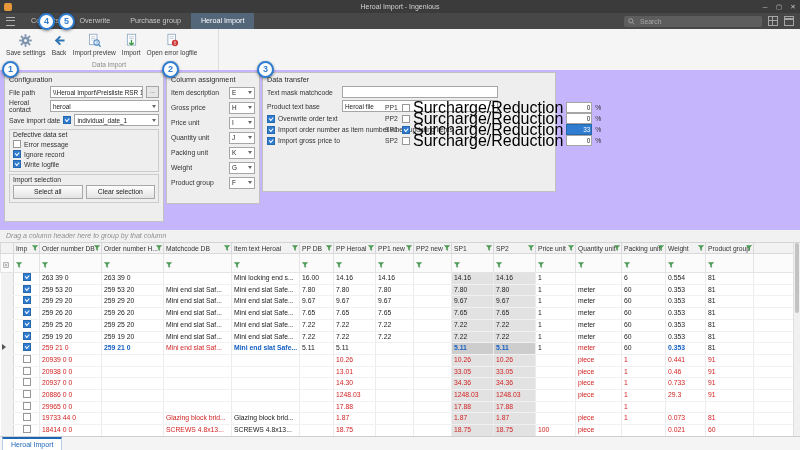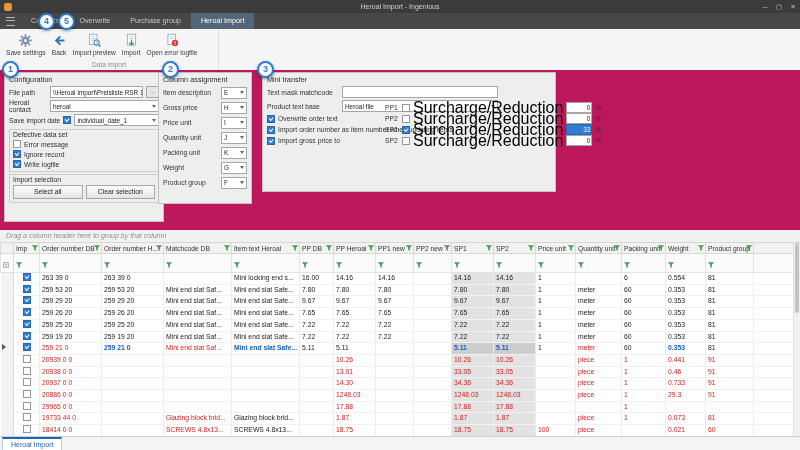--- a/index.html
+++ b/index.html
@@ -27,21 +27,21 @@
   .tbicon.layout:before{content:"";position:absolute;top:1px;left:0;right:0;border-top:2px solid #a5a5a5;}
   
   .ribbon{position:absolute;top:29px;left:0;right:0;height:41px;background:#f5f5f5;border-bottom:1px solid #d8d8d8;display:flex;}
   .rgroup{width:218px;display:flex;flex-direction:column;border-right:1px solid #dddddd;}
   .rbuttons{flex:1;display:flex;align-items:flex-start;padding:3px 2px 0 3px;}
   .rbtn{display:flex;flex-direction:column;align-items:center;gap:1px;padding:1px 3px;cursor:default;}
   .rbtn svg{width:15px;height:15px;}
   .rlabel{font-size:6.6px;color:#3a3a3a;white-space:nowrap;}
   .rgroup-label{font-size:6.6px;color:#8c8c8c;text-align:center;padding-bottom:2px;}
   
-  .workspace{position:absolute;top:70px;left:0;right:0;height:160px;background:#be185d;}
+  .workspace{position:absolute;top:70px;left:0;right:0;height:160px;background:#c4b5fd;}
   .panel{position:absolute;border:1px solid #c2c2c2;background:#eeeeee;}
   .panel-title{font-size:7.3px;color:#2c2c2c;padding:2px 4px 1px;}
   .frow{display:flex;align-items:center;height:14px;padding:0 4px;gap:3px;}
   .flabel{font-size:6.8px;color:#333;flex:none;}
   .input,.select{height:10px;background:#fff;border:1px solid #a6a6a6;font-size:6.4px;color:#222;display:flex;align-items:center;padding:0 2px;overflow:hidden;white-space:nowrap;}
   .caret{margin-left:auto;width:0;height:0;border-left:2.5px solid transparent;border-right:2.5px solid transparent;border-top:3px solid #666;flex:none;}
   .browse-btn{width:11px;height:10px;flex:none;border:1px solid #a6a6a6;background:#e6e6e6;font-size:6px;line-height:9px;text-align:center;color:#333;}
   .subpanel{margin:2px 4px;border:1px solid #cccccc;padding:1px 3px 2px;}
   .sub-title{font-size:6.8px;color:#2c2c2c;margin-bottom:1px;}
   .optrow{display:flex;align-items:center;gap:3px;height:10px;}
@@ -101,20 +101,31 @@
   </div>
 
   <div class="tabbar">
     <span class="menu-icon"></span>
     <div id="tabs" style="display:flex;">
         <span class="tab">Contacts</span>
         <span class="tab">Overwrite</span>
         <span class="tab">Purchase group</span>
         <span class="tab active">Heroal Import</span>
       </div>
+    <div class="tab-right">
+      <span class="searchbox">
+        <svg width="7" height="7" viewBox="0 0 10 10">
+            <circle cx="4" cy="4" r="3" fill="none" stroke="#a9a9a9" stroke-width="1.2"></circle>
+            <line x1="6.3" y1="6.3" x2="9" y2="9" stroke="#a9a9a9" stroke-width="1.2"></line>
+          </svg>
+        <input placeholder="Search" style="">
+      </span>
+      <span class="tbicon grid"></span>
+      <span class="tbicon layout"></span>
+    </div>
   </div>
 
   <div class="ribbon">
     <div class="rgroup">
       <div class="rbuttons">
         <div class="rbtn">
           <svg viewBox="0 0 18 18">
               <g stroke="#7d93ad" stroke-width="2.2">
                 <line x1="9" y1="1.5" x2="9" y2="4.5"></line>
                 <line x1="9" y1="13.5" x2="9" y2="16.5"></line>
@@ -218,21 +229,21 @@
       </div>
       <div class="subpanel">
         <div class="sub-title">Import selection</div>
         <div style="display:flex;gap:3px;padding:1px 0;">
           <span class="btn">Select all</span>
           <span class="btn">Clear selection</span>
         </div>
       </div>
     </div>
 
-    <div class="panel" style="left:158px;top:2px;width:92px;height:130px;">
+    <div class="panel" style="left:166px;top:2px;width:92px;height:130px;">
       <div class="panel-title">Column assignment</div>
       <div id="assign-rows">
           <div class="frow" style="height: 15px;">
             <span class="flabel" style="flex:1;">Item description</span>
             <span class="select sm-select">
               <span class="selval">E</span>
               <span class="caret"></span>
             </span>
           </div>
           <div class="frow" style="height: 15px;">
@@ -274,21 +285,21 @@
             <span class="flabel" style="flex:1;">Product group</span>
             <span class="select sm-select">
               <span class="selval">F</span>
               <span class="caret"></span>
             </span>
           </div>
         </div>
     </div>
 
     <div class="panel" style="left:262px;top:2px;width:292px;height:118px;">
-      <div class="panel-title">Mini transfer</div>
+      <div class="panel-title">Data transfer</div>
       <div class="frow">
         <span class="flabel" style="width:72px;">Text mask matchcode</span>
         <span class="input" style="width:150px;">
             <span></span>
           </span>
       </div>
       <div class="frow">
         <span class="flabel" style="width:72px;">Product text base</span>
         <span class="select" style="width:150px;">
             <span>Heroal file</span>

